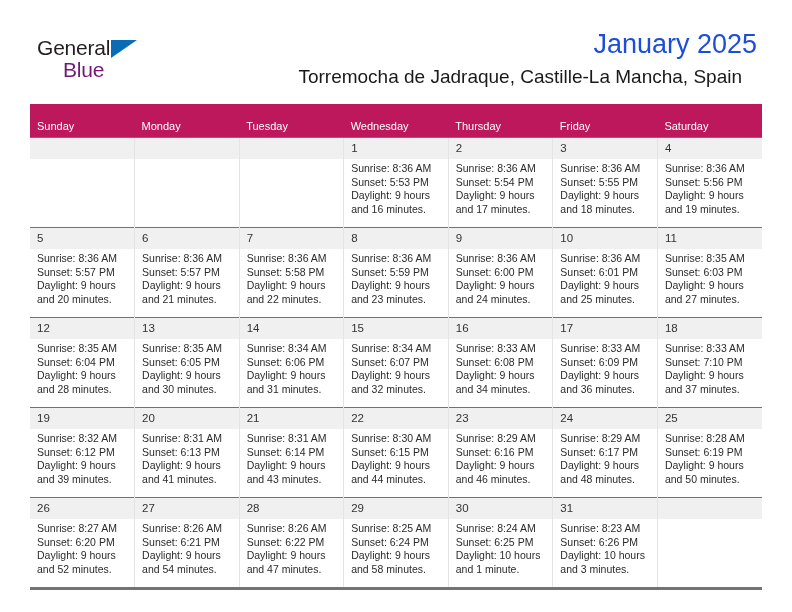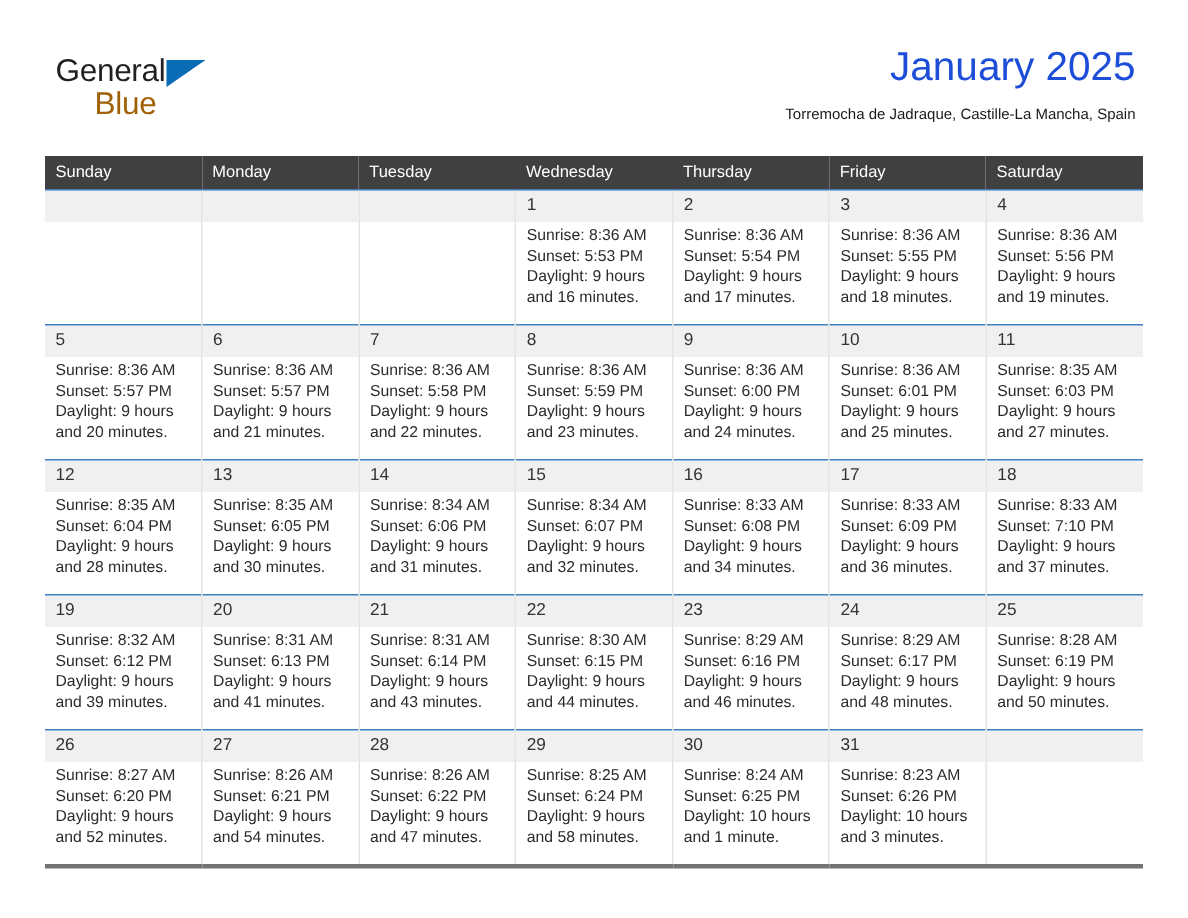--- a/index.html
+++ b/index.html
@@ -55,62 +55,62 @@
     height: 0;
     border-left: 26px solid #0a6cb5;
     border-bottom: 18px solid transparent;
   }
   .logo-blue {
     position: absolute;
     left: 26px;
     top: 22px;
     font-size: 21px;
     letter-spacing: -0.2px;
-    color: #a16207;
+    color: #701a75;
     font-family: "Liberation Sans", sans-serif;
   }
 
   .title-block {
     position: absolute;
     right: 36px;
     top: 28px;
     text-align: right;
   }
   .cal-title {
     font-size: 27px;
     color: #1d4ed8;
     line-height: 32px;
     font-weight: normal;
     margin: 0;
     white-space: nowrap;
   }
   .cal-subtitle {
-    font-size: 10px;
+    font-size: 19px;
     color: #1a1a1a;
     line-height: 18px;
-    margin: 8px 0 0 0;
+    margin: 8px 15px 0 0;
     white-space: nowrap;
   }
 
   
   .calendar {
     position: absolute;
     left: 30px;
     top: 104px;
     width: 732px;
     border-collapse: collapse;
     table-layout: fixed;
   }
   .calendar th {
-    background: #404040;
+    background: #be185d;
     color: #ffffff;
     font-size: 11px;
     font-weight: normal;
     text-align: left;
-    padding: 5px 0 5px 7px;
+    padding: 16px 0 5px 7px;
     height: 11px;
     border: none;
   }
   .calendar td {
     vertical-align: top;
     padding: 0;
     border-left: 1px solid #e4e4e4;
     border-top: 1px solid #3d7ebe;
     height: 89px;
     background: #ffffff;

